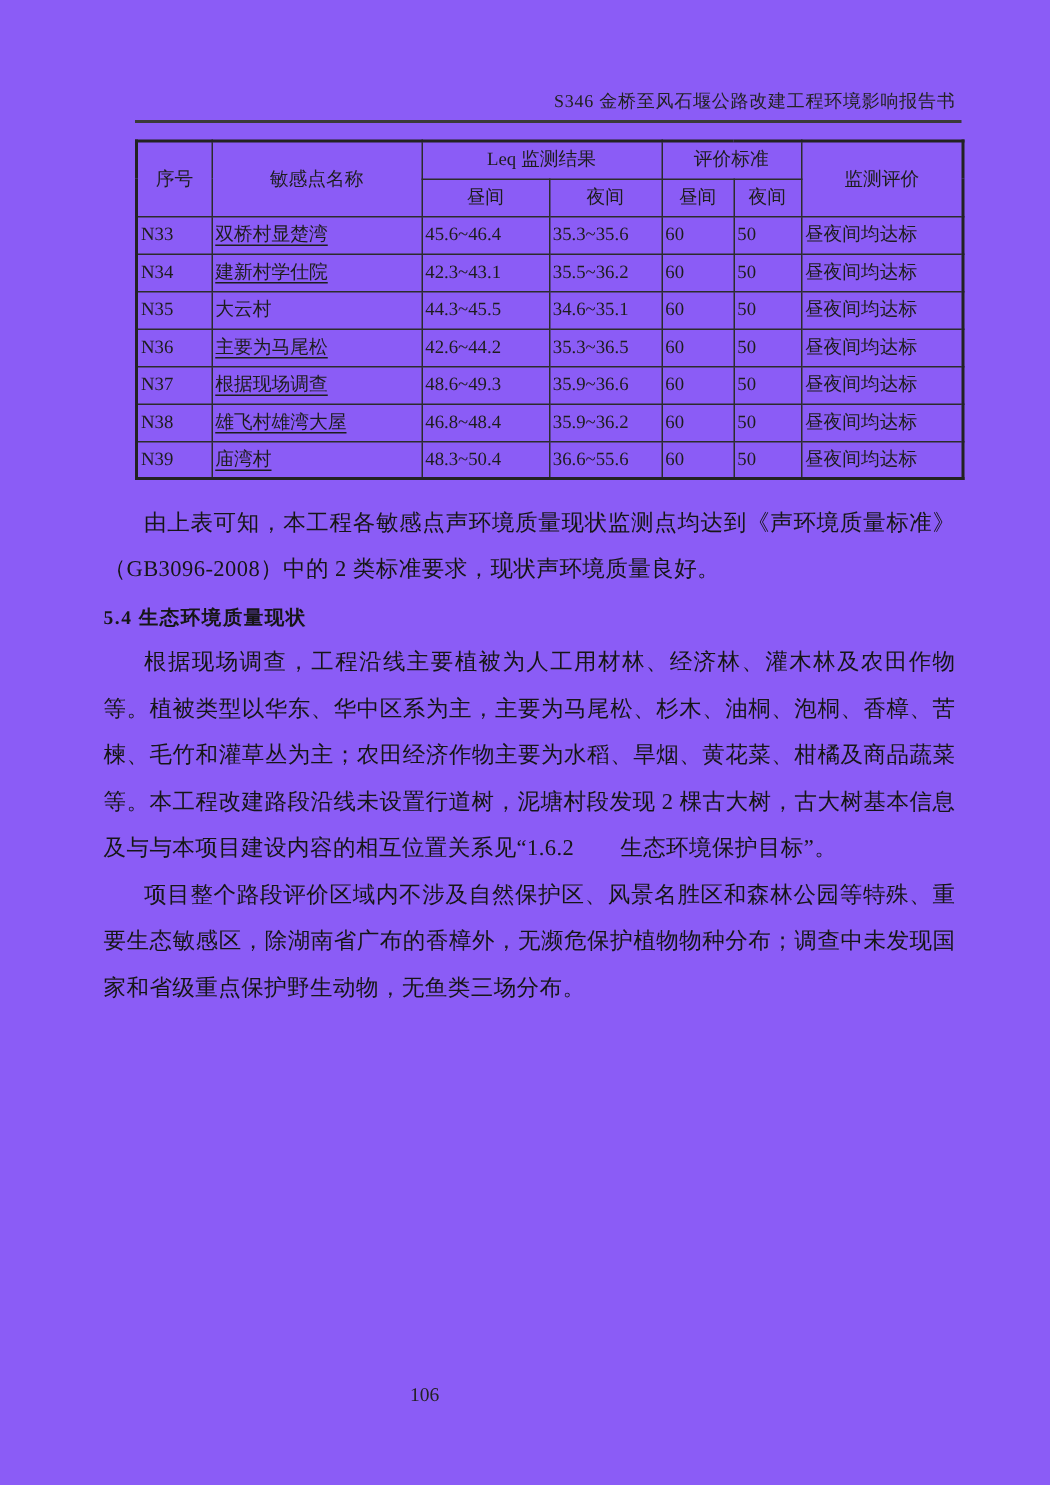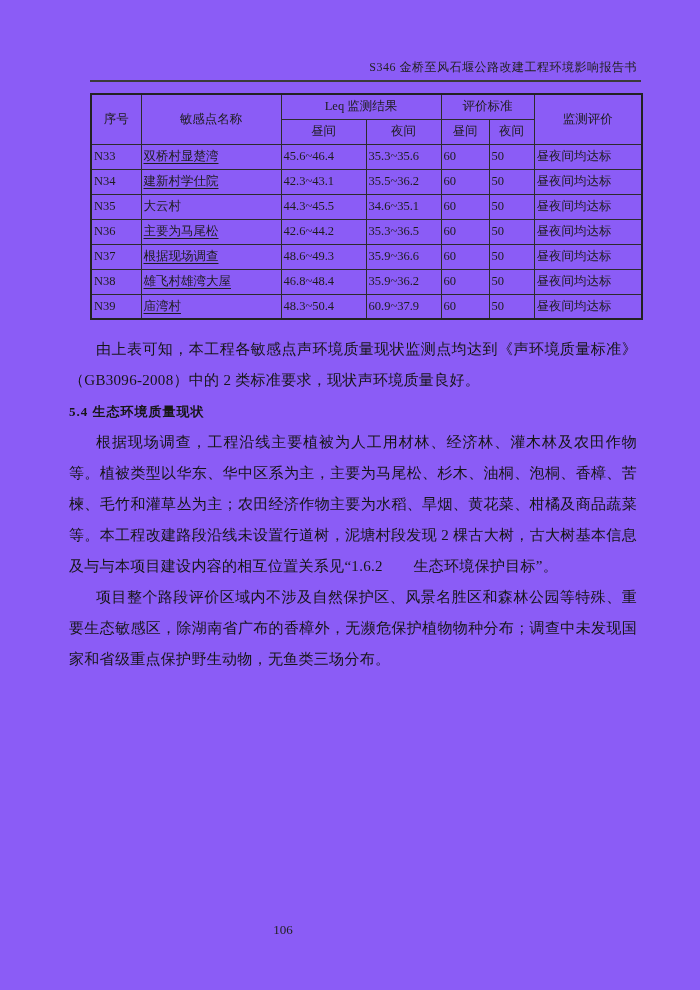--- a/index.html
+++ b/index.html
@@ -173,21 +173,21 @@
         <td>46.8~48.4</td>
         <td>35.9~36.2</td>
         <td>60</td>
         <td>50</td>
         <td>昼夜间均达标</td>
       </tr>
       <tr>
         <td>N39</td>
         <td class="name-cell"><span data-u="true">庙湾村</span></td>
         <td>48.3~50.4</td>
-        <td>60.9~37.9</td>
+        <td>36.6~55.6</td>
         <td>60</td>
         <td>50</td>
         <td>昼夜间均达标</td>
       </tr>
     </tbody>
   </table>
 
   <div class="content">
     <p class="para">由上表可知，本工程各敏感点声环境质量现状监测点均达到《声环境质量标准》（GB3096-2008）中的 2 类标准要求，现状声环境质量良好。</p>
     <h2 class="heading">5.4 生态环境质量现状</h2>

